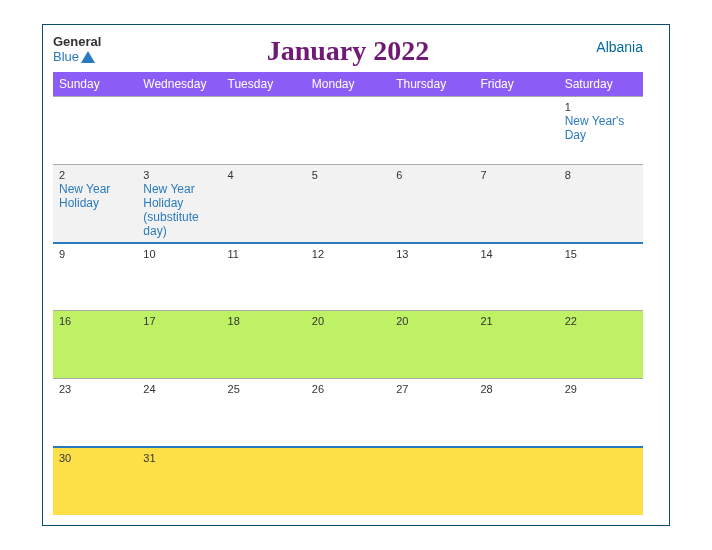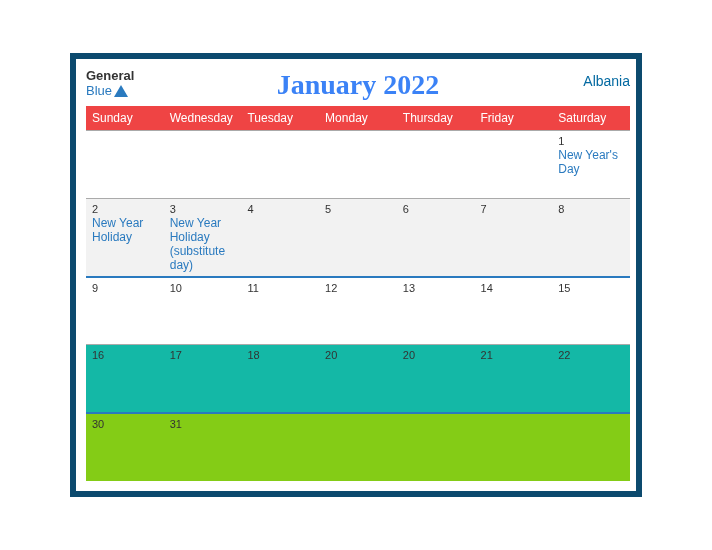--- a/index.html
+++ b/index.html
@@ -6,24 +6,24 @@
     body {
       font-family: Arial, sans-serif;
       background: #fff;
       width: 712px;
       height: 550px;
       display: flex;
       align-items: center;
       justify-content: center;
     }
     .calendar-wrapper {
-      width: 572px;
-      background: #fff;
-      border: 6px solid #0c4a6e;
-      padding: 10px 6px 10px 10px;
+      width: 628px;
+      background: #fff;
+      border: 1px solid #0c4a6e;
+      padding: 10px 26px 10px 10px;
     }
     .header {
       display: flex;
       align-items: flex-start;
       justify-content: space-between;
       margin-bottom: 8px;
       position: relative;
     }
     .logo {
       display: flex;
@@ -56,35 +56,35 @@
       display: flex;
       align-items: center;
     }
     .month-title {
       position: absolute;
       left: 50%;
       transform: translateX(-50%);
       top: 0;
       font-size: 28px;
       font-weight: bold;
-      color: #3b82f6;
+      color: #701a75;
       font-family: Georgia, serif;
     }
     .country-label {
       font-size: 14px;
       color: #0369a1;
       font-weight: normal;
       margin-top: 4px;
     }
     .calendar-table {
       width: 100%;
       border-collapse: collapse;
     }
     .calendar-table thead tr th {
-      background: #ef4444;
+      background: #8b5cf6;
       color: #fff;
       font-size: 12px;
       font-weight: normal;
       padding: 5px 6px;
       text-align: left;
       border: none;
     }
     .calendar-table tbody tr td {
       border-top: 1px solid #aaa;
       padding: 4px 6px;
@@ -105,27 +105,27 @@
     .calendar-table tbody tr.week1 td {
       background: #fff;
     }
     .calendar-table tbody tr.week2 td {
       background: #f2f2f2;
     }
     .calendar-table tbody tr.week3 td {
       background: #fff;
     }
     .calendar-table tbody tr.week4 td {
-      background: #14b8a6;
+      background: #bef264;
     }
     .calendar-table tbody tr.week5 td {
       background: #fff;
     }
     .calendar-table tbody tr.week6 td {
-      background: #84cc16;
+      background: #fde047;
     }
     .day-number {
       font-size: 11px;
       font-weight: normal;
       color: #333;
       display: block;
     }
     .holiday-name {
       font-size: 12px;
       color: #2a7abf;
@@ -241,20 +241,43 @@
           <td>
             <span class="day-number">20</span>
           </td>
           <td>
             <span class="day-number">21</span>
           </td>
           <td>
             <span class="day-number">22</span>
           </td>
         </tr>
+        <tr class="week5">
+          <td>
+            <span class="day-number">23</span>
+          </td>
+          <td>
+            <span class="day-number">24</span>
+          </td>
+          <td>
+            <span class="day-number">25</span>
+          </td>
+          <td>
+            <span class="day-number">26</span>
+          </td>
+          <td>
+            <span class="day-number">27</span>
+          </td>
+          <td>
+            <span class="day-number">28</span>
+          </td>
+          <td>
+            <span class="day-number">29</span>
+          </td>
+        </tr>
         <tr class="week6">
           <td class="blue-top">
             <span class="day-number">30</span>
           </td>
           <td class="blue-top">
             <span class="day-number">31</span>
           </td>
           <td class="blue-top"></td>
           <td class="blue-top"></td>
           <td class="blue-top"></td>

